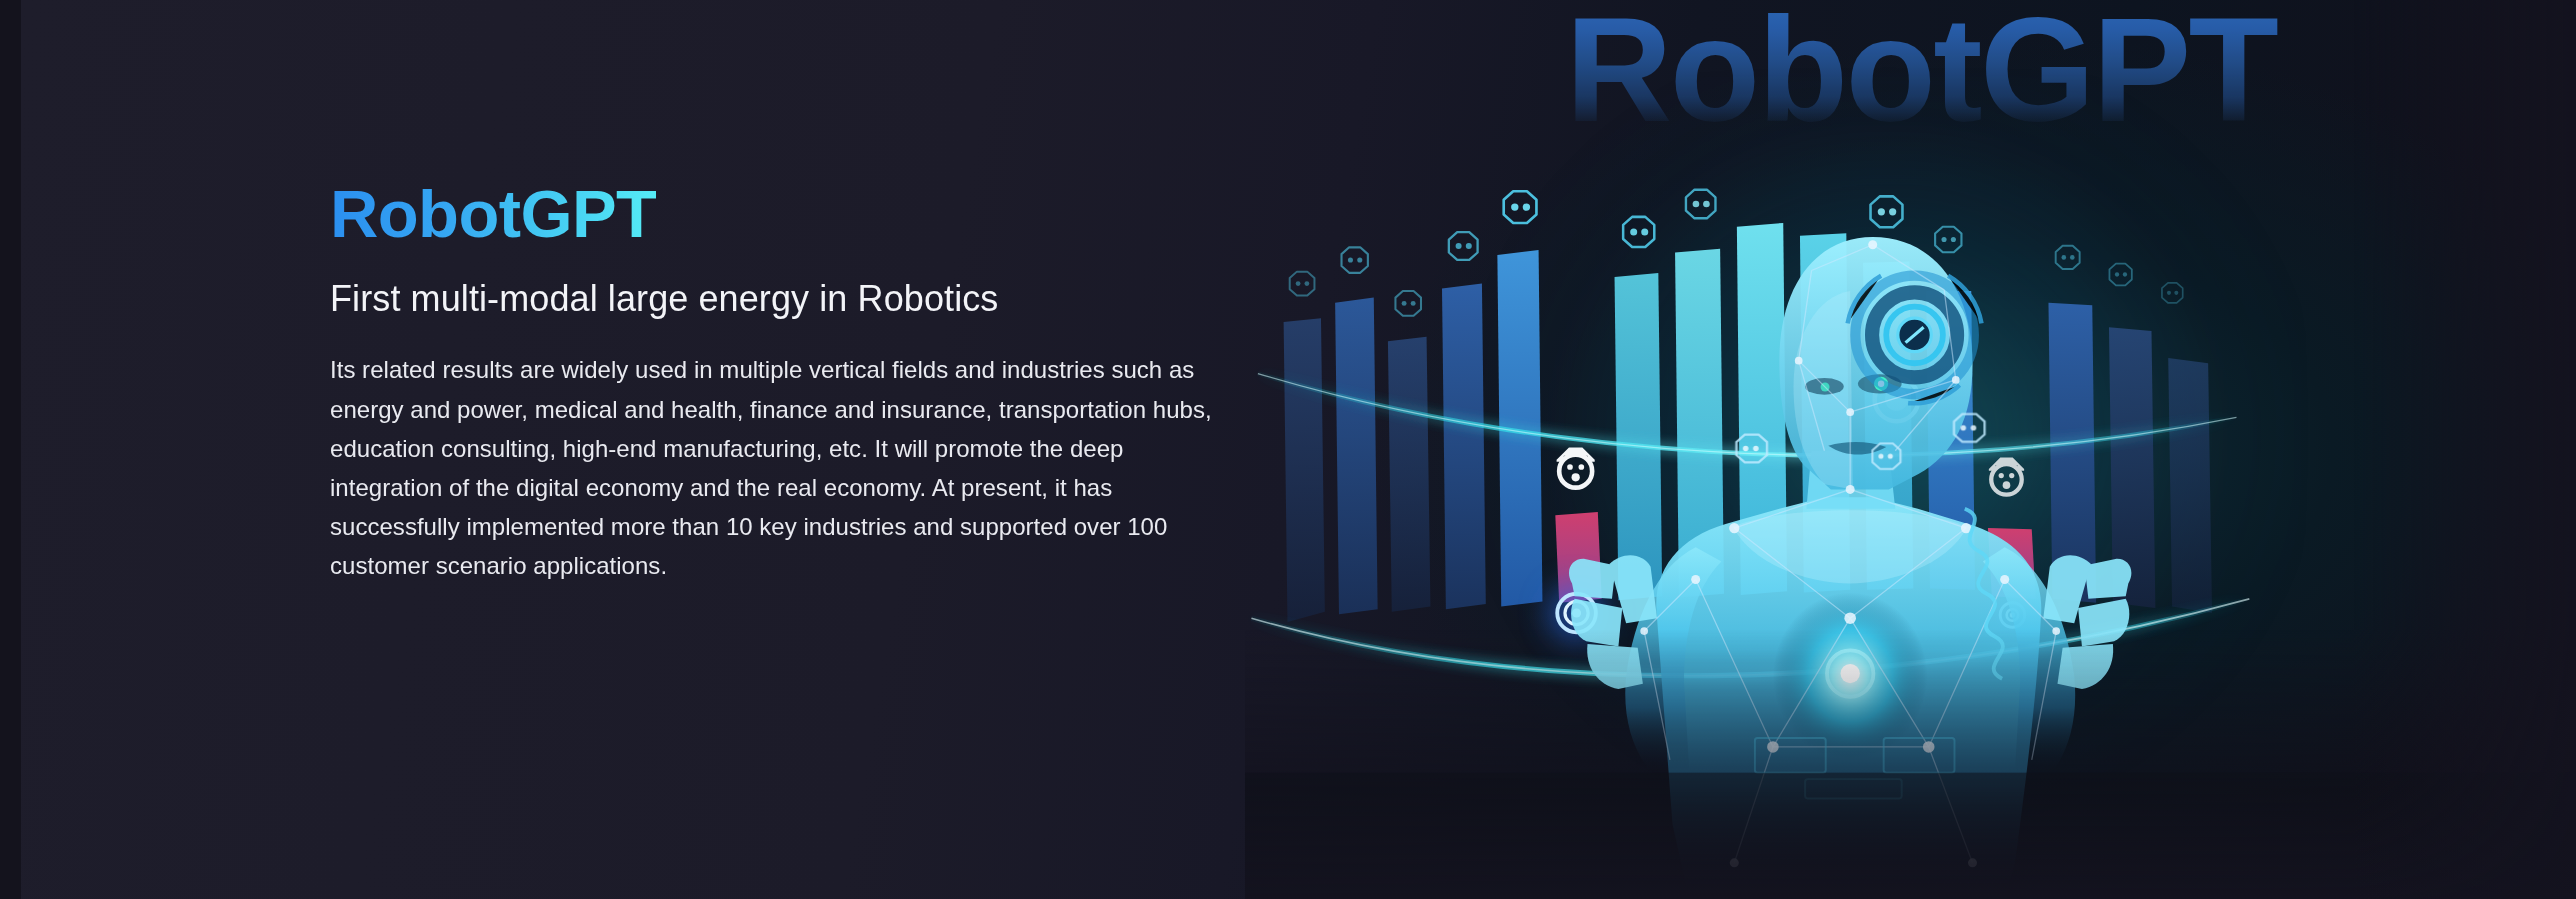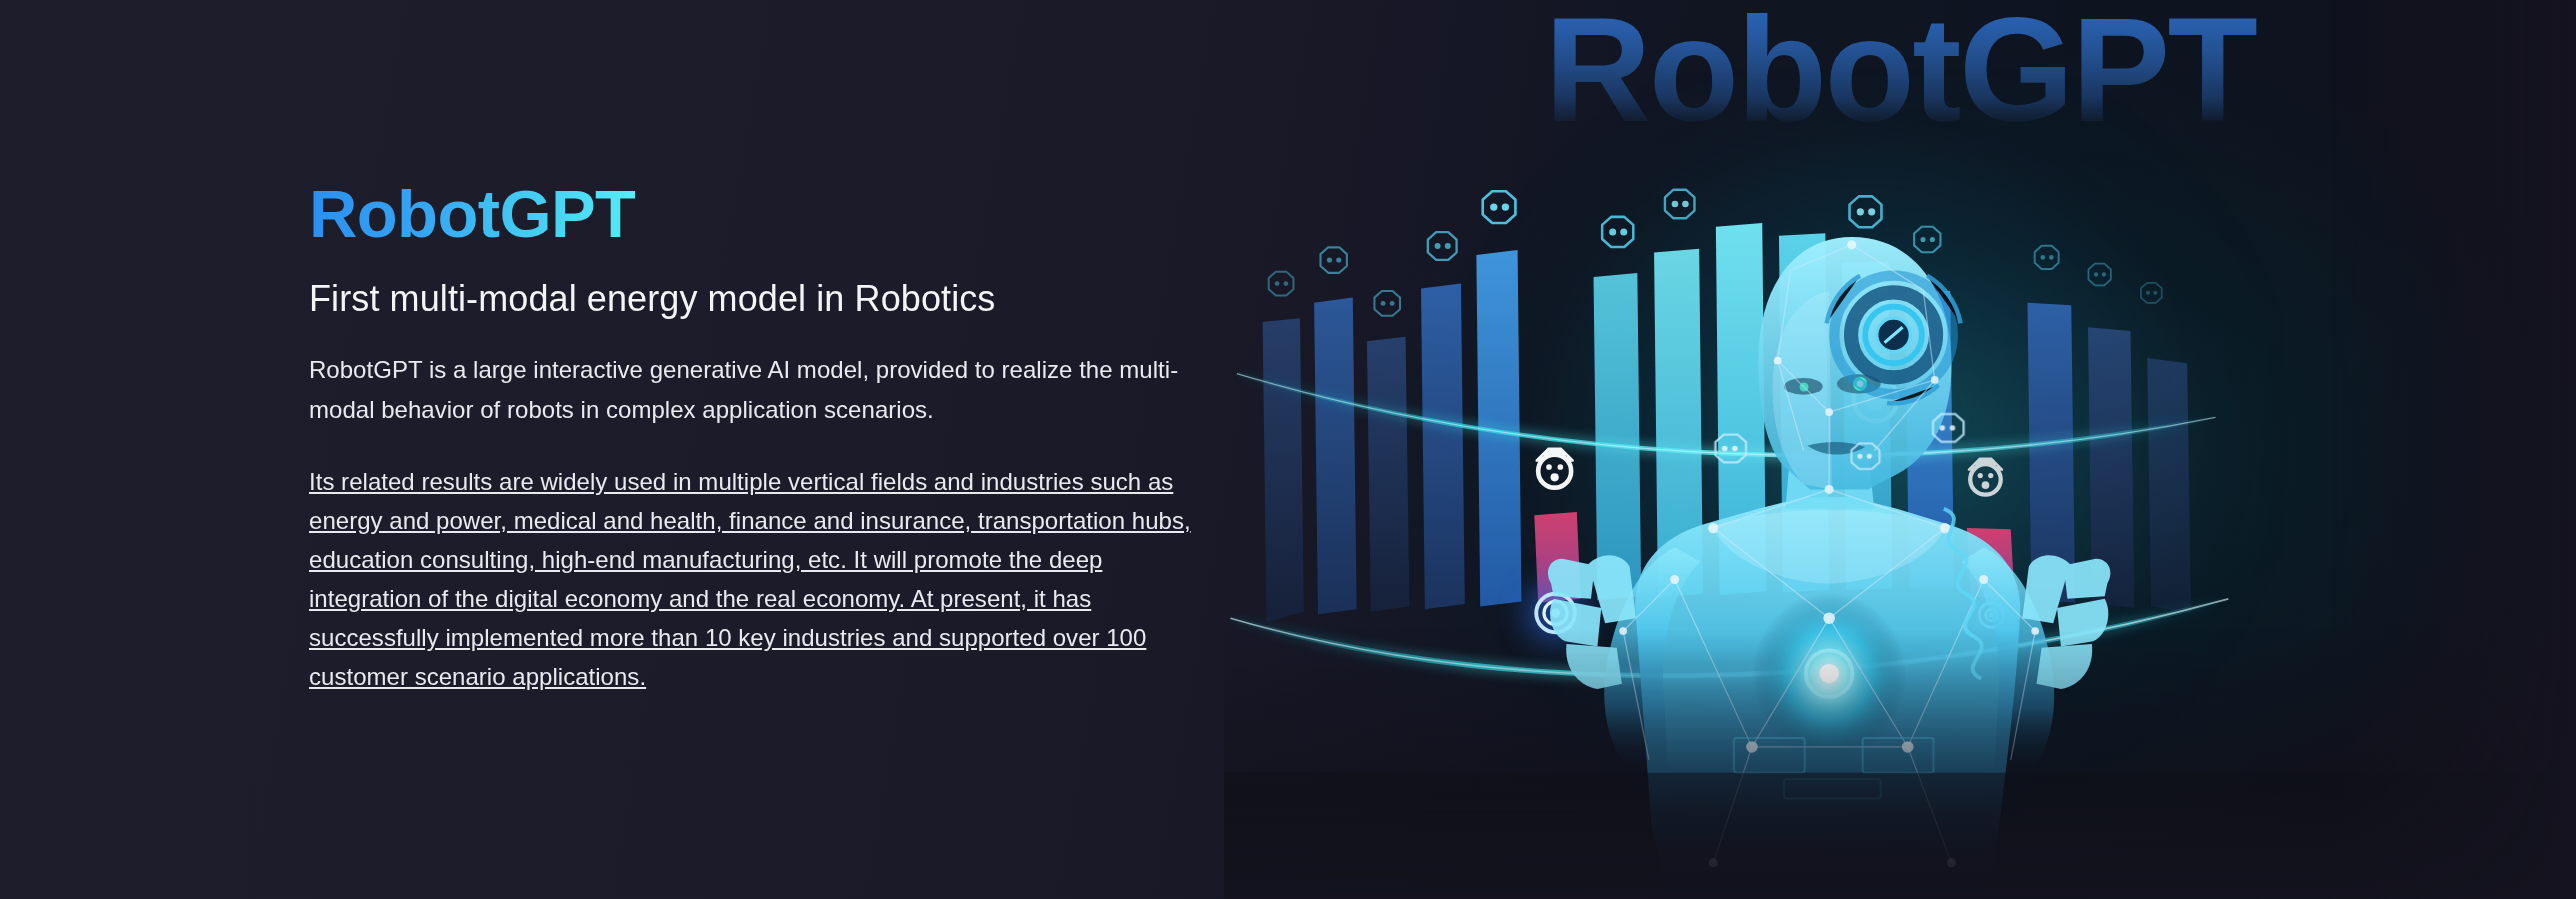--- a/index.html
+++ b/index.html
@@ -8,20 +8,21 @@
     width:2576px; height:899px;
     font-family:"Liberation Sans", sans-serif;
     overflow:hidden; position:relative;
   }
 
   #hero {
     position:absolute; inset:0;
     background:
       radial-gradient(ellipse 902px 580px at 1996px 451px, #0d2a33 0%, #0a1a24 35%, rgba(12,18,30,0) 72%),
       linear-gradient(100deg, #1e1d2b 0%, #1c1b29 36%, #181827 50%, #111522 62%, #0d1420 78%, #10111c 92%, #14131f 100%);
+    margin-left: 21px;
   }
 
   
   #left-panel {
     position:absolute; left:0; top:0; width:1256px; height:899px;
     padding:180px 0 0 309px;
   }
   #brand-title {
     font-size:67px; font-weight:700; letter-spacing:-0.6px;
     line-height:1.0;
@@ -73,22 +74,21 @@
 
   svg.layer{ position:absolute; left:0; top:0; width:1352px; height:899px; overflow:visible; }
 </style>
 </head>
 <body>
 
 <div id="hero">
 
   <section id="left-panel">
     <h1 id="brand-title">RobotGPT</h1>
-    <h2 id="brand-subtitle">First multi-modal energy model in Robotics</h2>
-    <p class="body-para">RobotGPT is a large interactive generative AI model, provided to realize the multi-modal behavior of robots in complex application scenarios.</p>
+    <h2 id="brand-subtitle">First multi-modal large energy in Robotics</h2>
     <p class="body-para">Its related results are widely used in multiple vertical fields and industries such as energy and power, medical and health, finance and insurance, transportation hubs, education consulting, high-end manufacturing, etc. It will promote the deep integration of the digital economy and the real economy. At present, it has successfully implemented more than 10 key industries and supported over 100 customer scenario applications.</p>
   </section>
 
   <section id="visual-panel">
 
     <div id="glow-core"></div>
 
     <div id="ghost-wordmark">RobotGPT</div>
 
     <svg class="layer" viewBox="0 0 2100 1396">

